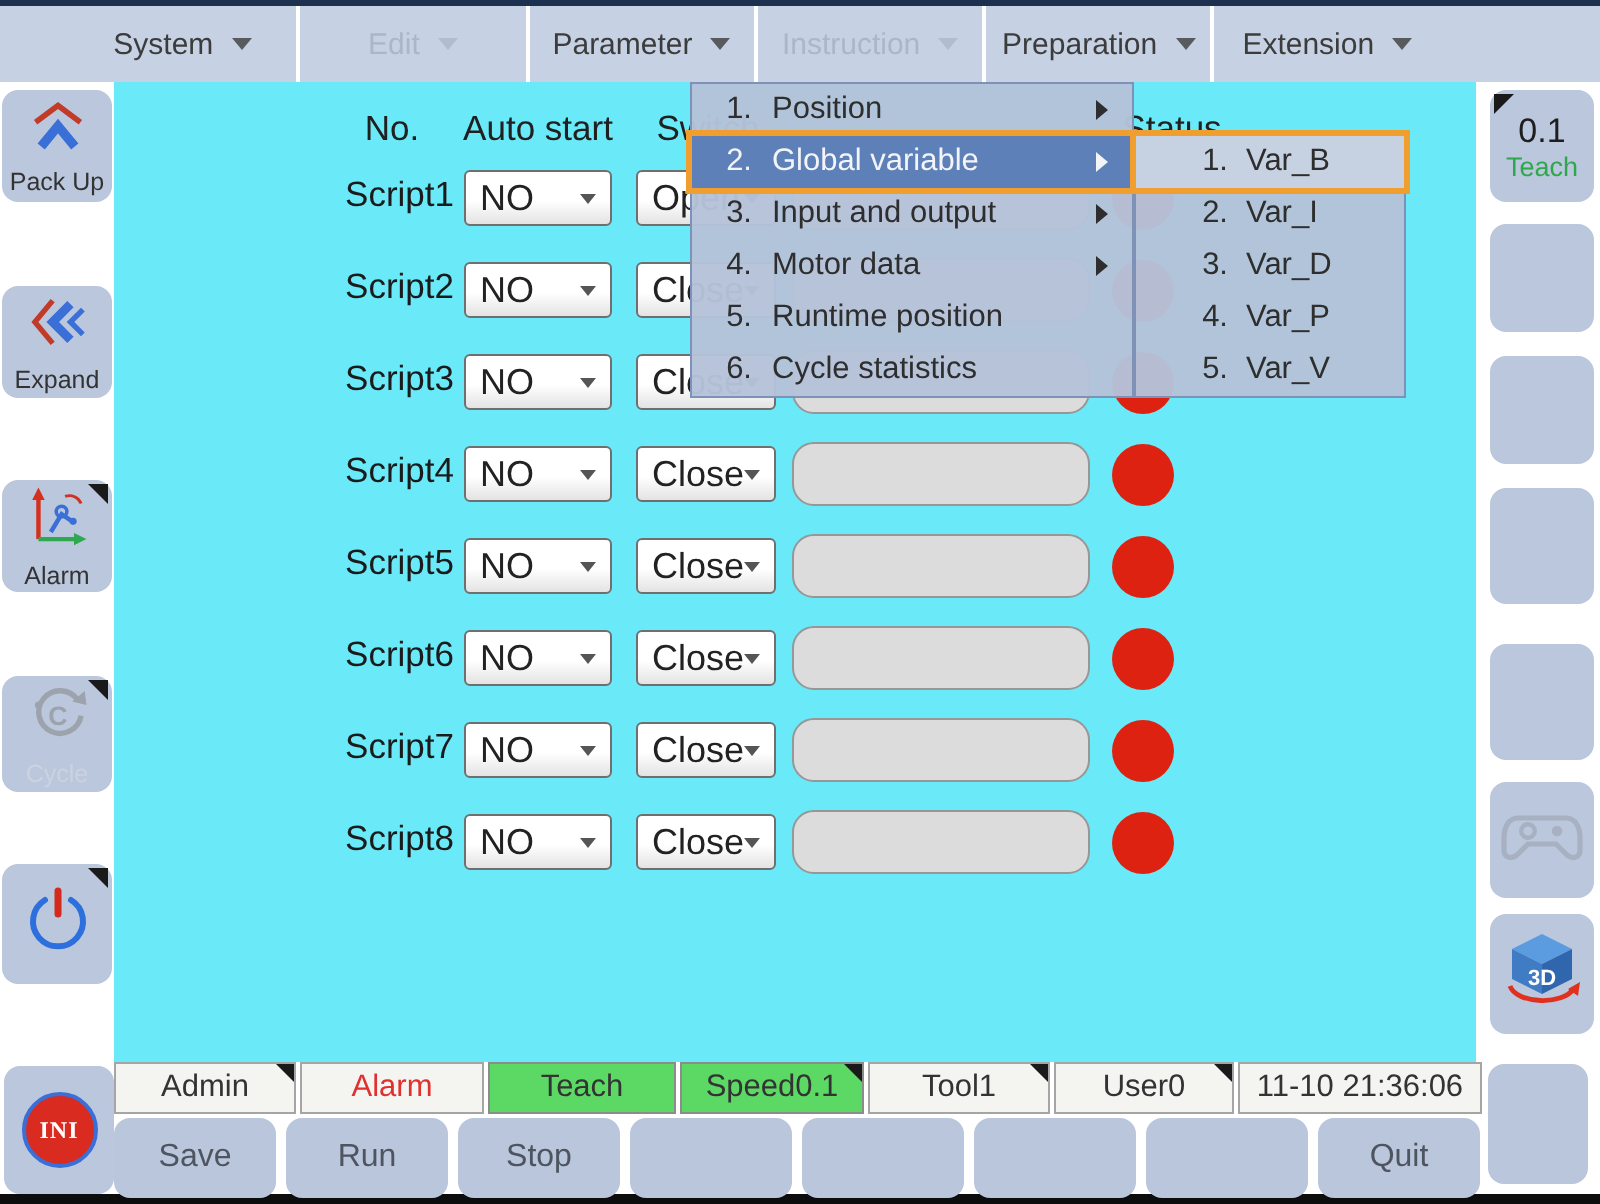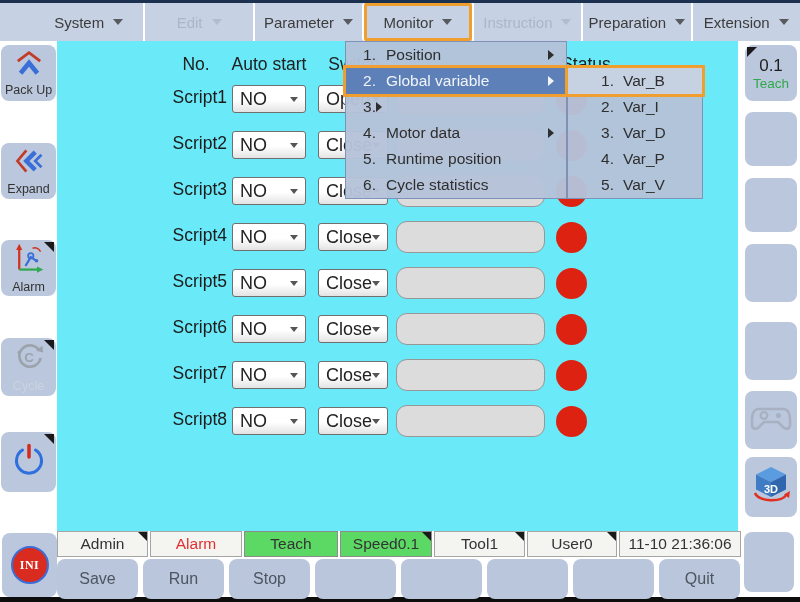--- a/index.html
+++ b/index.html
@@ -127,24 +127,20 @@
     <span class="mcaret"></span>
   </div>
   <div class="mb-item disabled">
     <span>Edit</span>
     <span class="mcaret"></span>
   </div>
   <div class="mb-item">
     <span>Parameter</span>
     <span class="mcaret"></span>
   </div>
-  <div class="mb-item active">
-    <span>Monitor</span>
-    <span class="mcaret"></span>
-  </div>
   <div class="mb-item disabled">
     <span>Instruction</span>
     <span class="mcaret"></span>
   </div>
   <div class="mb-item">
     <span>Preparation</span>
     <span class="mcaret"></span>
   </div>
   <div class="mb-item">
     <span>Extension</span>
@@ -270,20 +266,21 @@
     <span class="lbl">Position</span>
     <span class="arrow-r"></span>
   </div>
   <div class="mrow hl">
     <span class="num">2.</span>
     <span class="lbl">Global variable</span>
     <span class="arrow-r"></span>
   </div>
   <div class="mrow">
     <span class="num">3.</span>
+    <span class="lbl">Input and output</span>
     <span class="arrow-r"></span>
   </div>
   <div class="mrow">
     <span class="num">4.</span>
     <span class="lbl">Motor data</span>
     <span class="arrow-r"></span>
   </div>
   <div class="mrow">
     <span class="num">5.</span>
     <span class="lbl">Runtime position</span>

